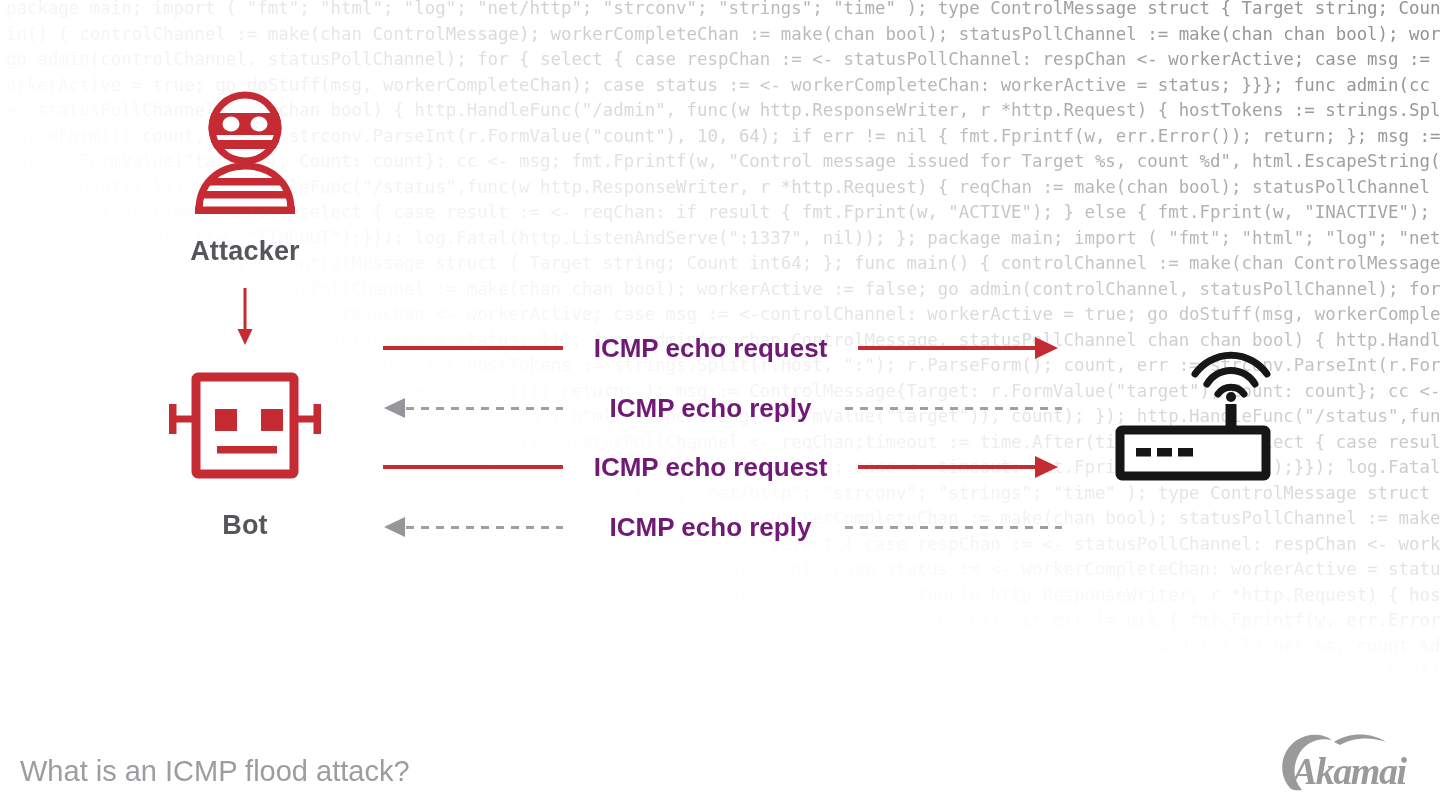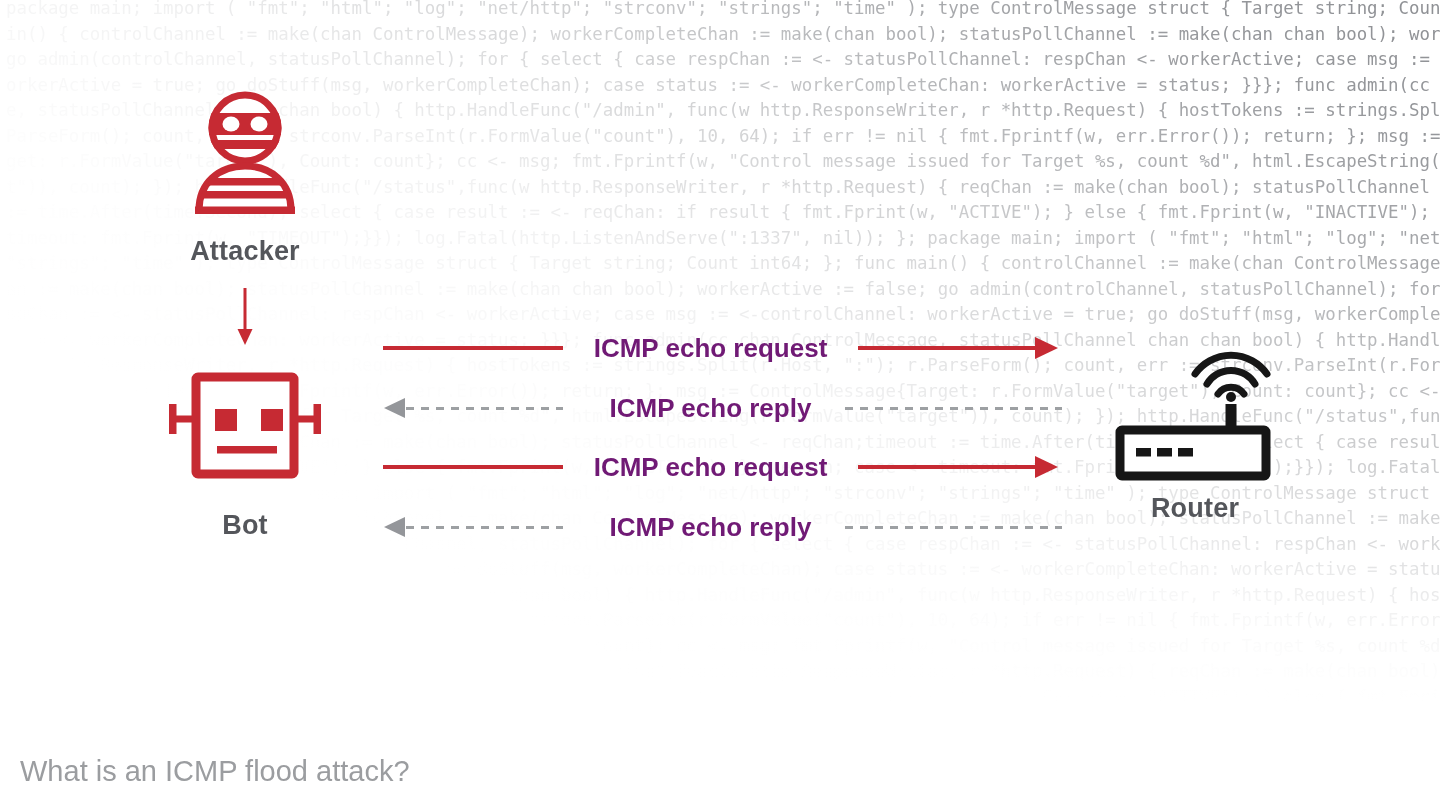--- a/index.html
+++ b/index.html
@@ -139,21 +139,20 @@
         <path d="M 107,36 A 28,28 0 0 1 155,36"></path>
         <path d="M 118,46 A 16,16 0 0 1 144,46"></path>
       </g>
       <circle cx="131" cy="49" r="5" fill="#161616"></circle>
       <rect x="125.5" y="56" width="11" height="26" fill="#161616"></rect>
       <rect x="20" y="82" width="146" height="46" rx="2" fill="#ffffff" stroke="#161616" stroke-width="9"></rect>
       <rect x="36" y="100" width="15" height="8.5" fill="#161616"></rect>
       <rect x="57" y="100" width="15" height="8.5" fill="#161616"></rect>
       <rect x="78" y="100" width="15" height="8.5" fill="#161616"></rect>
     </svg>
-    <div class="node-label">Router</div>
   </div>
 
   <div class="flow-row" style="top:348px">
     <div class="line solid seg-left"></div>
     <div class="flow-label">ICMP echo request</div>
     <div class="line solid seg-right"></div>
     <div class="head-right"></div>
   </div>
 
   <div class="flow-row" style="top:408px">
@@ -172,14 +171,21 @@
 
   <div class="flow-row" style="top:527px">
     <div class="head-left"></div>
     <div class="line dashed seg-left-reply"></div>
     <div class="flow-label">ICMP echo reply</div>
     <div class="line dashed seg-right-reply"></div>
   </div>
 
   <div class="footer-question">What is an ICMP flood attack?</div>
 
+  <div class="akamai-logo">
+    <svg width="150" height="62" viewBox="0 0 150 62">
+      <path d="M 21,57 C 8,44 9,20 27,8 C 39,0 54,2 62,8 C 48,5 34,11 28,24 C 22,37 24,49 32,58 C 28,58.5 24,58.5 21,57 Z" fill="#9a9a9a"></path>
+      <path d="M 64,10 C 78,0 102,0 116,10 C 102,5 84,5 70,13 Z" fill="#9a9a9a"></path>
+      <text x="22" y="52" font-family="Liberation Serif, serif" font-size="38" font-style="italic" font-weight="bold" letter-spacing="-1.5" fill="#9a9a9a">Akamai</text>
+    </svg>
+  </div>
 
 </div>
 
 </body></html>

